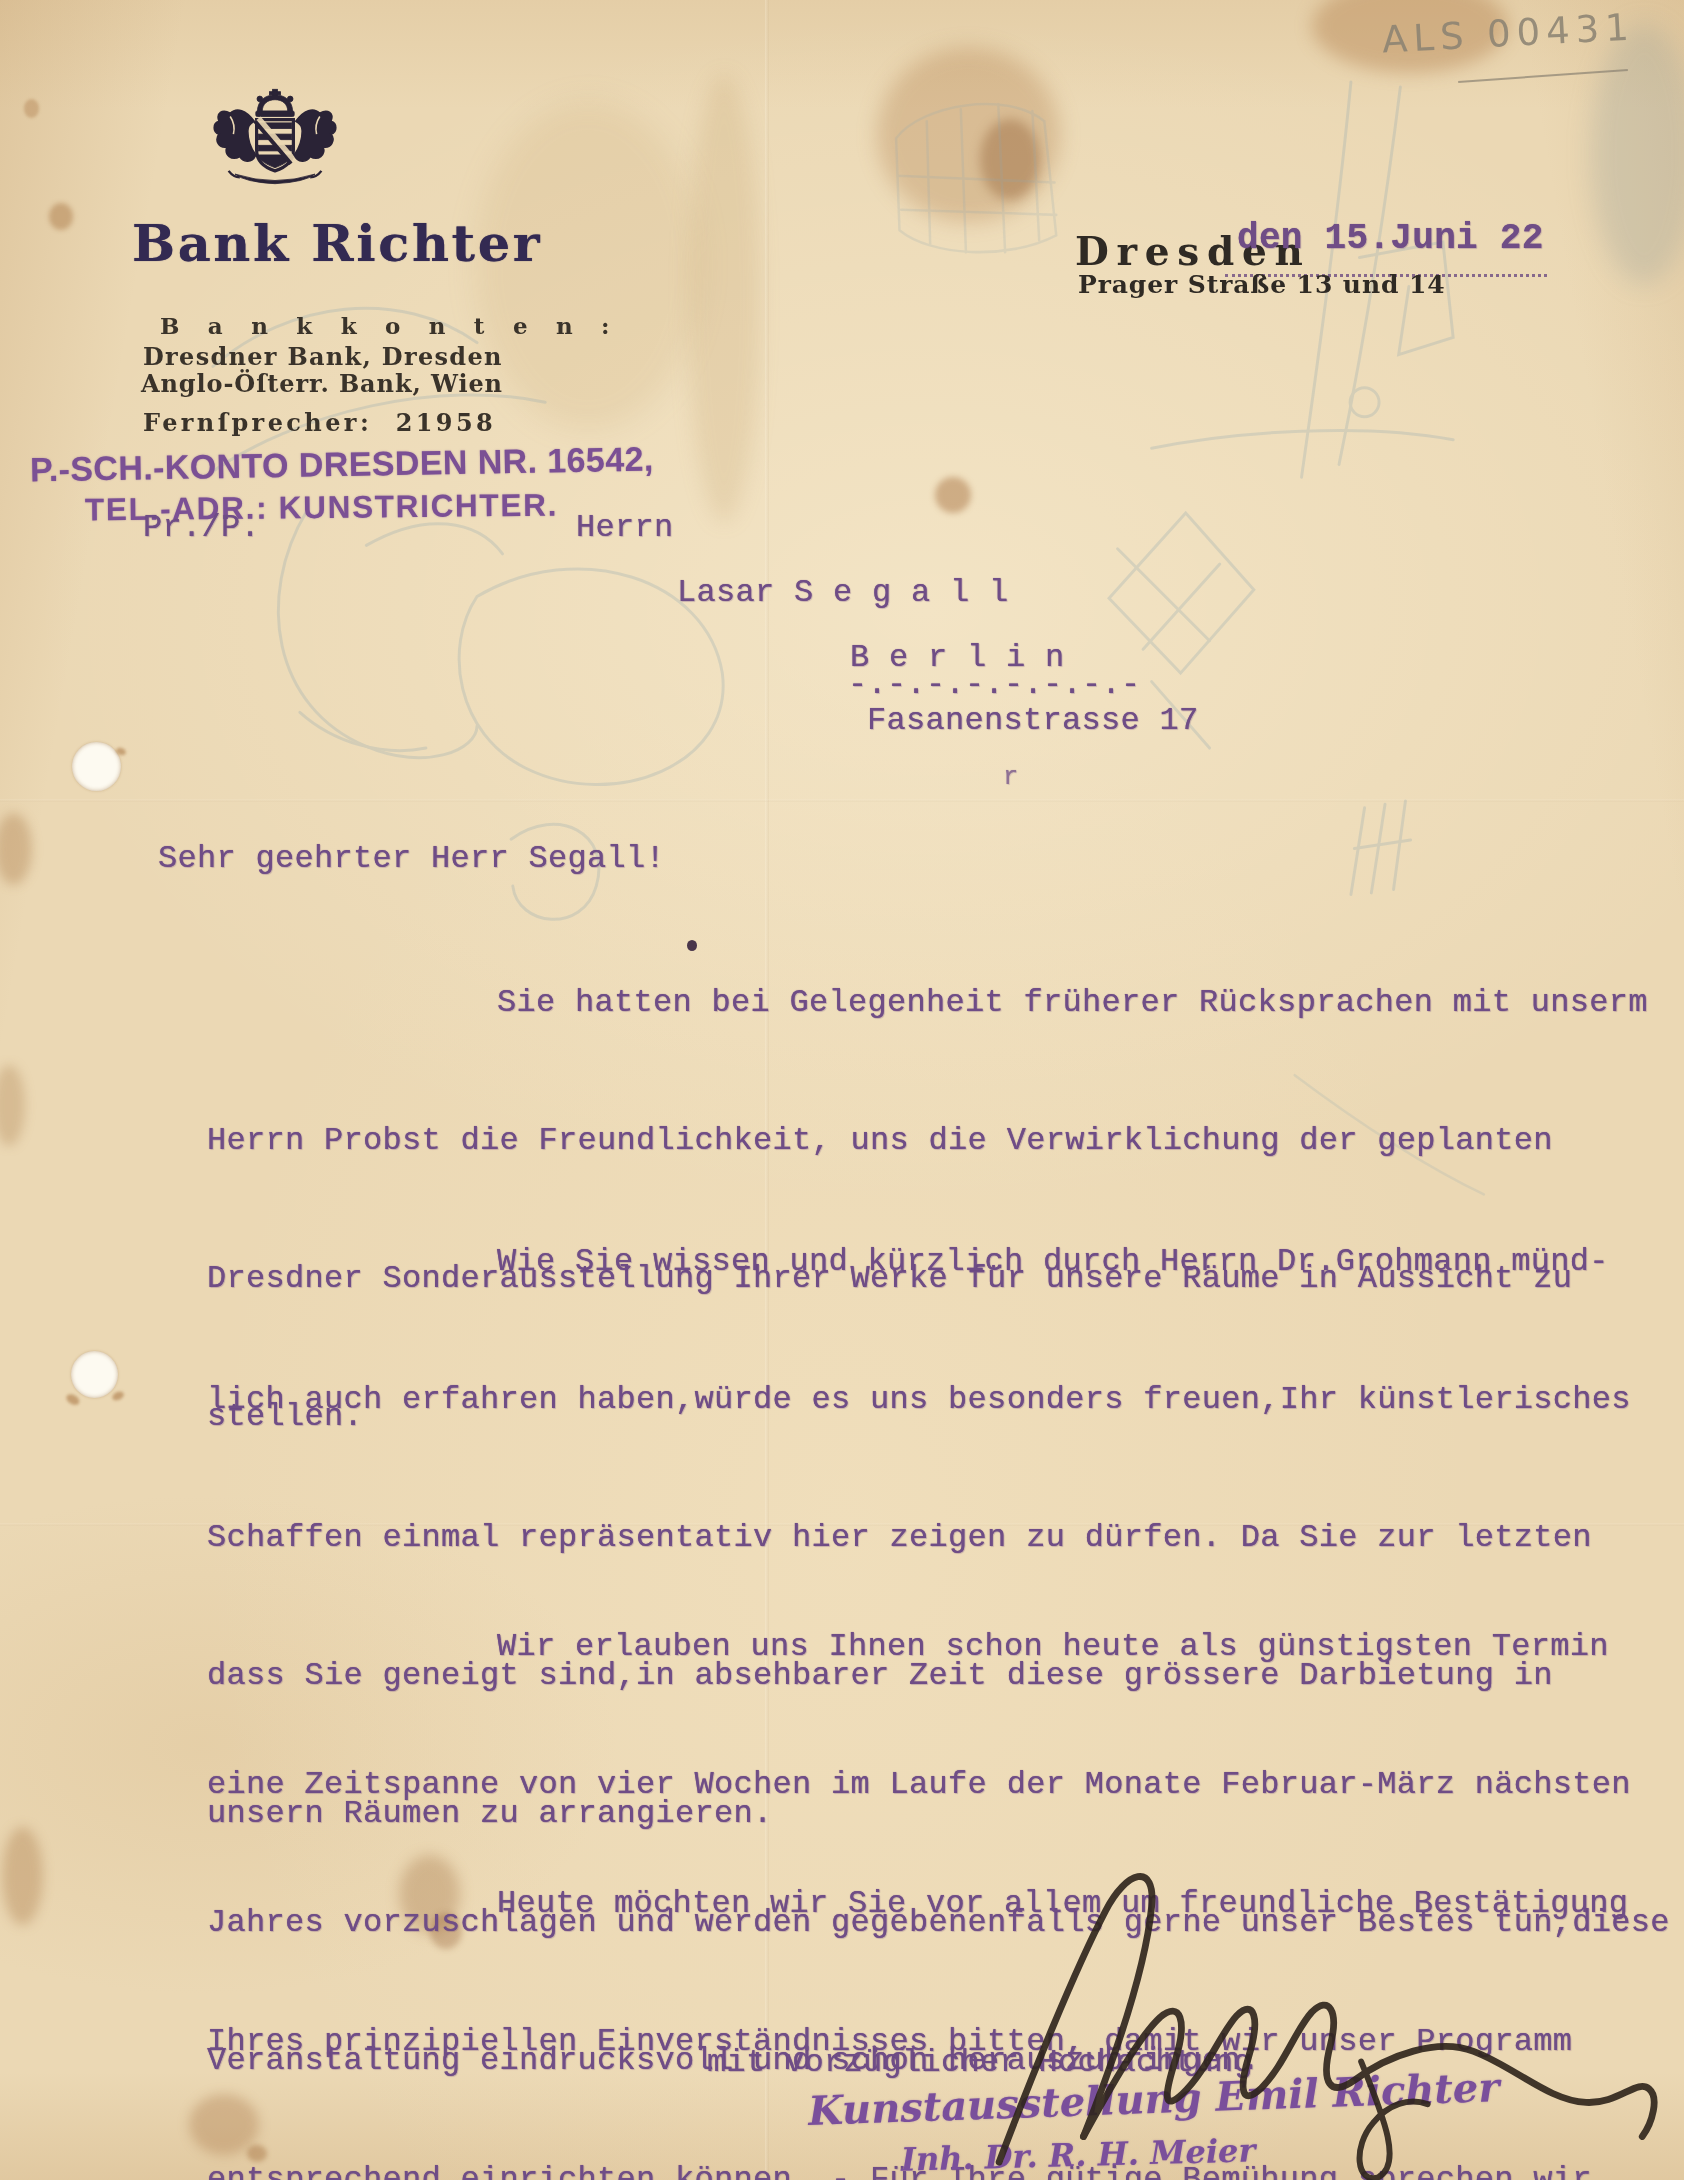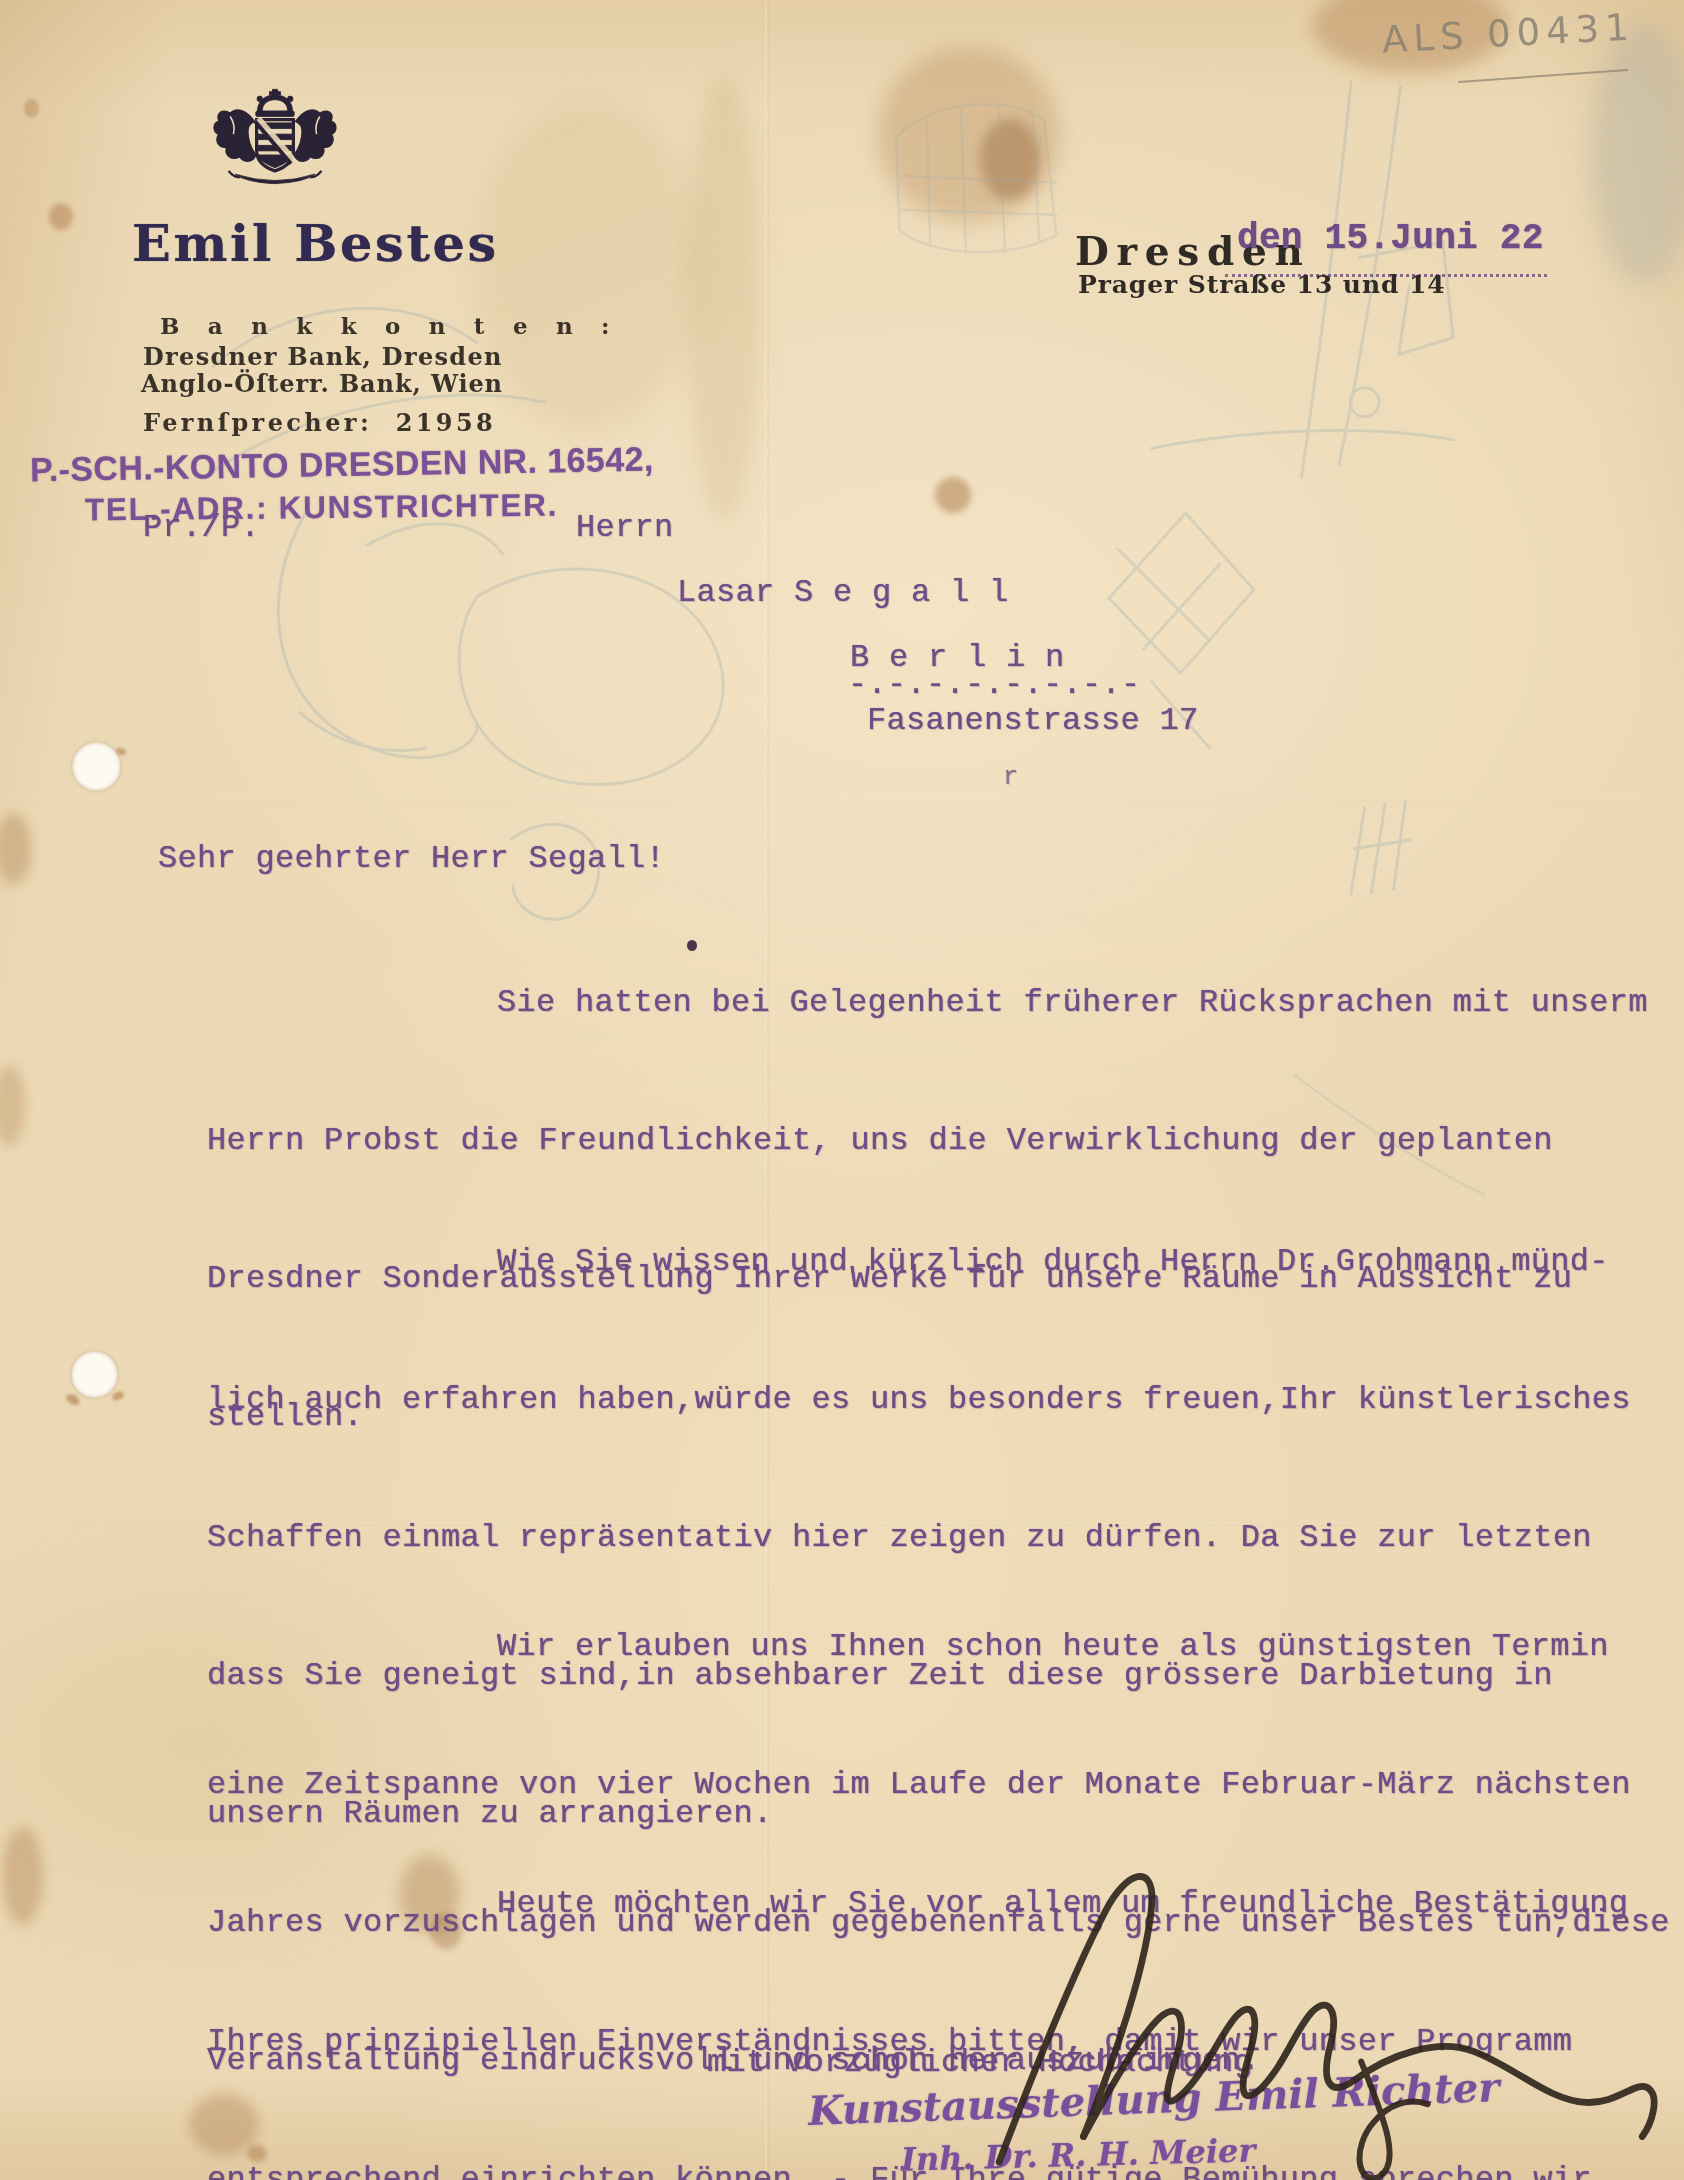--- a/index.html
+++ b/index.html
@@ -163,21 +163,21 @@
 
       <path d="M106,42 C116,28 128,24 136,32 C146,26 154,32 150,42 C158,44 158,56 150,58 C156,66 150,76 140,74 C144,84 134,92 124,86 C120,94 108,94 104,84 C110,76 114,64 114,54 C114,48 110,44 106,42 Z" stroke-width="2"></path>
       <path d="M136,36 C132,42 130,50 132,58" stroke="#ebd8b4" stroke-width="2" fill="none"></path>
 
       <path d="M30,108 Q80,124 130,108 Q118,118 80,120 Q42,118 30,108 Z"></path>
       <path d="M22,104 Q28,112 36,112" fill="none" stroke-width="3"></path>
       <path d="M138,104 Q132,112 124,112" fill="none" stroke-width="3"></path>
     </g>
   </svg>
 
-  <div class="printed company-name">Emil Bestes</div>
+  <div class="printed company-name">Bank Richter</div>
   <div class="printed bank-label">B a n k k o n t e n :</div>
   <div class="printed bank-line1">Dresdner Bank, Dresden</div>
   <div class="printed bank-line2">Anglo-Öſterr. Bank, Wien</div>
   <div class="printed phone-line">Fernſprecher:  21958</div>
   <div class="stamp stamp-konto">P.-SCH.-KONTO DRESDEN NR. 16542,</div>
   <div class="stamp stamp-tel">TEL.-ADR.: KUNSTRICHTER.</div>
 
   <div class="printed city-printed">Dresden</div>
   <div class="date-dots"></div>
   <div class="typed typed-date">den 15.Juni 22</div>

